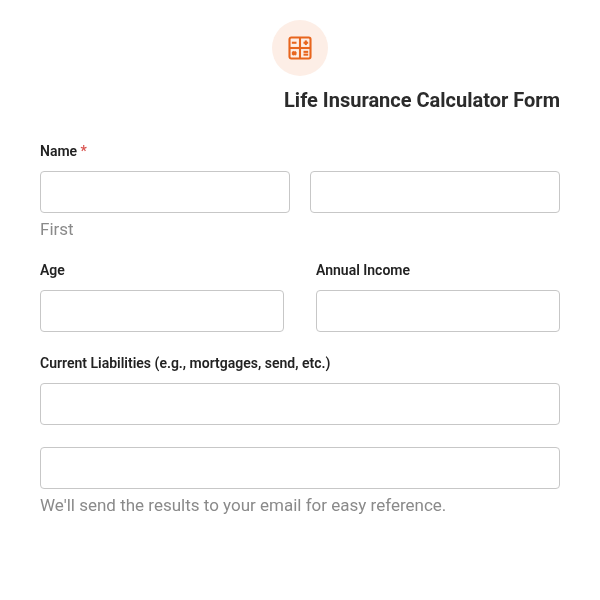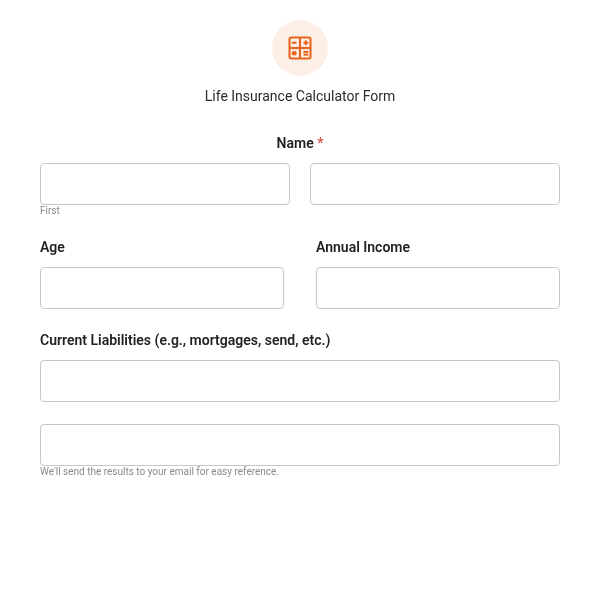--- a/index.html
+++ b/index.html
@@ -19,23 +19,24 @@
       height: 56px;
       background: #fdeee6;
       border-radius: 50%;
       margin: 0 auto 12px;
       display: flex;
       align-items: center;
       justify-content: center;
     }
     .icon-wrap svg { width: 28px; height: 28px; }
     .title {
-      font-size: 14px;
-      font-weight: 400;
+      font-size: 20px;
+      font-weight: 700;
       color: #2b2b2b;
+      text-align: right;
     }
     .row {
       display: flex;
       gap: 32px;
       margin-bottom: 22px;
     }
     .field {
       flex: 1;
       display: flex;
       flex-direction: column;
@@ -52,26 +53,26 @@
     input[type="text"] {
       width: 100%;
       height: 42px;
       border: 1px solid #c7c7c7;
       border-radius: 4px;
       padding: 0 10px;
       font-size: 14px;
       background: #fff;
     }
     .sublabel {
-      font-size: 10px;
+      font-size: 17px;
       color: #8a8a8a;
+      margin-top: 6px;
     }
     .name-row .label-wrap {
       margin-bottom: 10px;
-      text-align: center;
     }
     .name-inputs {
       display: flex;
       gap: 20px;
     }
     .name-col { flex: 1; }
   </style>
 </head>
 <body>
 

